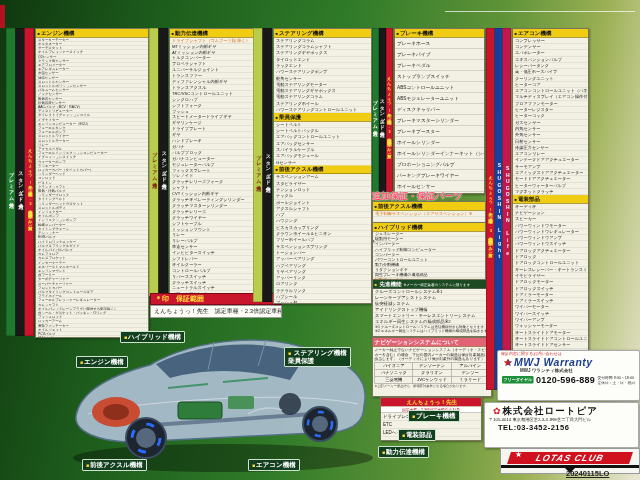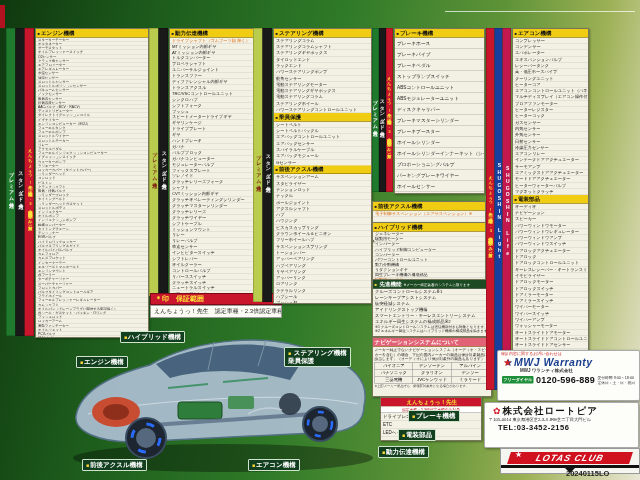--- a/index.html
+++ b/index.html
@@ -66,21 +66,21 @@
   .flower{color:#cf1f2e;font-size:18px;line-height:18px;}
   .rotopia-name{font-weight:bold;font-size:19px;color:#111;letter-spacing:2px;}
   .rotopia-addr{font-size:8.5px;color:#222;padding-left:8px;line-height:11px;}
   .rotopia-tel{font-weight:bold;font-size:15px;color:#111;padding-left:26px;letter-spacing:1px;}
   .lotas{position:absolute;left:500px;top:448px;width:138px;height:24px;background:#f6f6f0;border:1px solid #999;overflow:hidden;}
   .lotas .redband{position:absolute;left:8px;top:3px;width:122px;height:12px;background:#d0121f;transform:skewX(-18deg);display:flex;align-items:center;justify-content:center;}
   .lotas .redband span{color:#fff;font-weight:bold;font-style:italic;font-size:9px;letter-spacing:1px;}
   .lotas .blackband{position:absolute;left:0;top:16px;width:138px;height:3px;background:#111;}
   .lotas .tri{position:absolute;left:64px;top:19px;width:0;height:0;border-left:5px solid transparent;border-right:5px solid transparent;border-top:5px solid #111;}
   .lotas .lstar{position:absolute;left:14px;top:1px;color:#fff;font-size:8px;z-index:2;}
-  .code{position:absolute;left:566px;top:469px;font-size:7.5px;color:#222;font-weight:bold;}
+  .code{position:absolute;left:566px;top:469px;font-size:7.5px;color:#222;font-weight:bold;text-decoration:underline;}
 
   .navi-p{font-size:7.5px;line-height:9px;color:#222;padding:2px 3px;white-space:normal;}
   .navi-grid{display:grid;grid-template-columns:1fr 1fr 1fr;border-top:1px solid #888;border-left:1px solid #888;margin:0 3px;}
   .navi-grid div{border-right:1px solid #888;border-bottom:1px solid #888;font-size:8.5px;line-height:13px;text-align:center;white-space:nowrap;overflow:hidden;}
   .navi-note{font-size:6.5px;line-height:8px;color:#333;padding:1px 3px;}
   .adv-note{font-size:7px;line-height:8.5px;color:#222;padding-left:4px;white-space:nowrap;}
   .hd-note{font-weight:normal;font-size:7px;color:#fff;margin-left:4px;}
   .encho-sub{background:#fff;color:#b3000f;font-size:7.5px;line-height:11px;text-align:center;border-bottom:1px solid #999;white-space:nowrap;}
 
   svg.car{position:absolute;left:58px;top:318px;width:330px;height:162px;z-index:2;}
@@ -345,20 +345,21 @@
           <div class="row">ブレーキブースター</div>
           <div class="row">ホイールシリンダー</div>
           <div class="row">ホイールシリンダーインナーキット（シール）</div>
           <div class="row">プロポーショニングバルブ</div>
           <div class="row">パーキングブレーキワイヤー</div>
           <div class="row">ホイールセンサー</div>
         </div>
     </div>
   </div>
 
+  <div class="addl-h">追加保証・保証パーツ</div>
 
   <div class="panel c3" style="left:372px;top:201px;width:112px;height:20px;">
     <div class="scale">
       <div class="sec-h">前後アクスル機構</div>
       <div>
           <div class="row orange"><span>電子制御サスペンション（エアサスペンション）※</span></div>
         </div>
     </div>
   </div>
 

